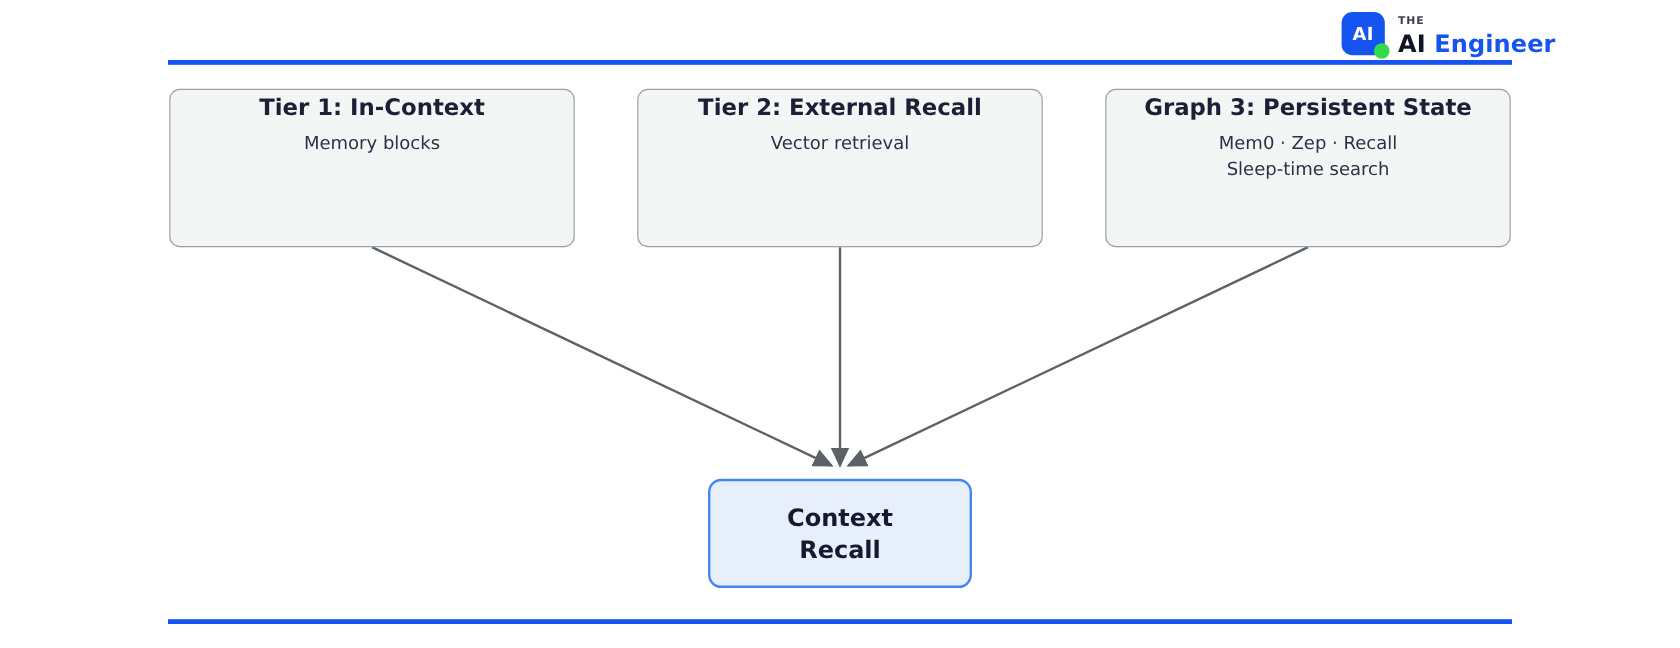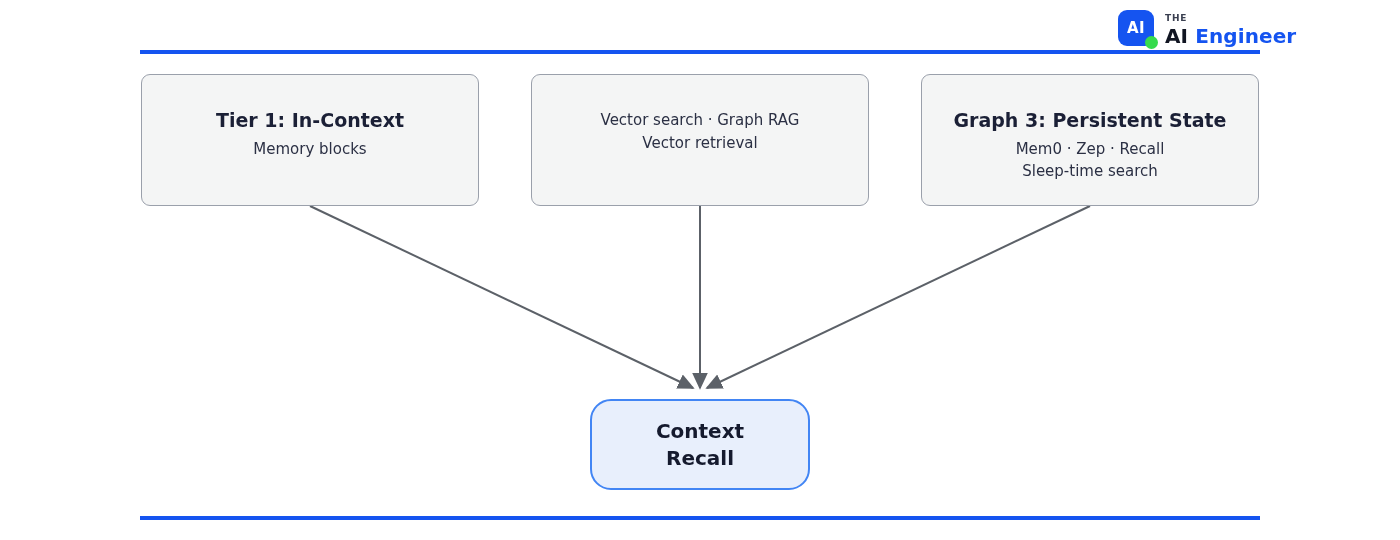--- a/index.html
+++ b/index.html
@@ -91,21 +91,21 @@
   
   .tier {
     position: absolute;
     top: 74px;
     width: 338px;
     height: 132px;
     box-sizing: border-box;
     background: #f4f5f5;
     border: 1.4px solid #9aa0ab;
     border-radius: 9px;
-    padding-top: 34px;
+    padding-top: 4px;
     text-align: center;
   }
   .tier-1 { left: 141px; }
   .tier-2 { left: 531px; }
   .tier-3 { left: 921px; }
 
   .tier-title {
     font-size: 19px;
     font-weight: bold;
     color: #1b2036;
@@ -121,21 +121,21 @@
   
   .context-box {
     position: absolute;
     left: 590px;
     top: 399px;
     width: 220px;
     height: 91px;
     box-sizing: border-box;
     background: #e8effc;
     border: 2.5px solid #4285f4;
-    border-radius: 21px;
+    border-radius: 11px;
     display: flex;
     flex-direction: column;
     align-items: center;
     justify-content: center;
   }
   .context-line {
     font-size: 20px;
     font-weight: bold;
     color: #151a2e;
     line-height: 1.35;
@@ -182,21 +182,21 @@
   <line x1="700" y1="206" x2="700" y2="388" stroke="#5c6168" stroke-width="2" marker-end="url(#arrowhead)"></line>
   <line x1="1090" y1="206" x2="707" y2="388" stroke="#5c6168" stroke-width="2" marker-end="url(#arrowhead)"></line>
 </svg>
 
 <div class="tier tier-1">
   <div class="tier-title">Tier 1: In-Context</div>
   <div class="tier-line">Memory blocks</div>
 </div>
 
 <div class="tier tier-2">
-  <div class="tier-line">Vector search · Graph RAG</div>
+  <div class="tier-title">Tier 2: External Recall</div>
   <div class="tier-line">Vector retrieval</div>
 </div>
 
 <div class="tier tier-3">
   <div class="tier-title">Graph 3: Persistent State</div>
   <div class="tier-line">Mem0 · Zep · Recall</div>
   <div class="tier-line">Sleep-time search</div>
 </div>
 
 <div class="context-box">

